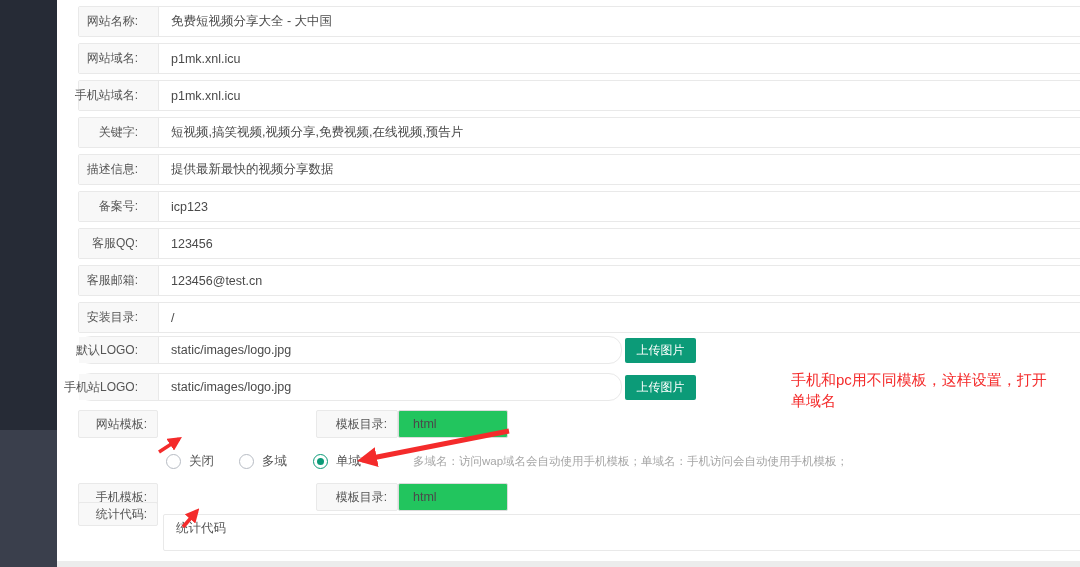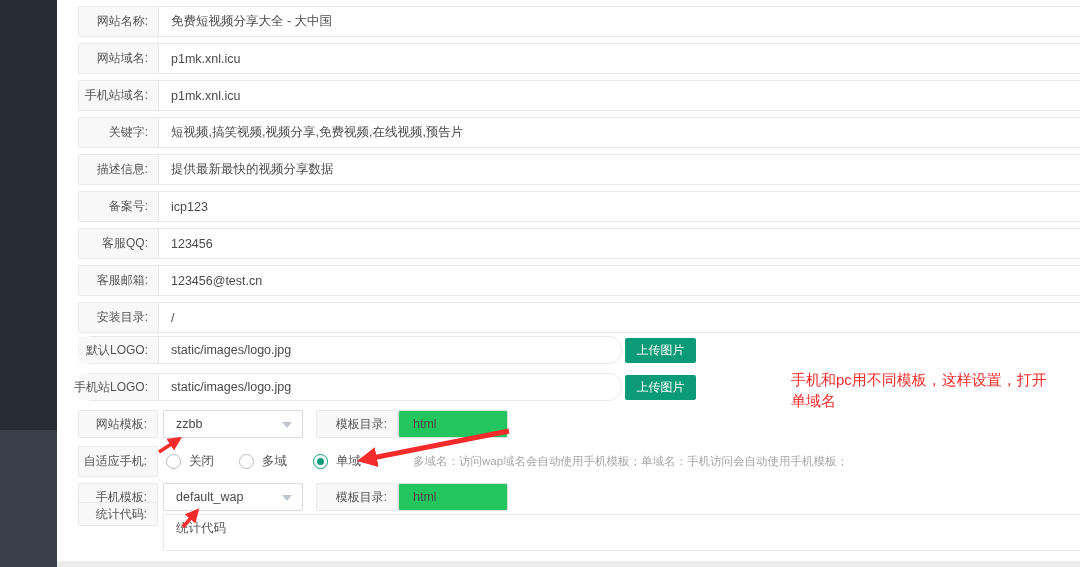--- a/index.html
+++ b/index.html
@@ -14,21 +14,21 @@
   .sidebar-bottom { position:absolute; left:0; top:430px; width:57px; height:137px; background:#3a3f4c; }
   
   .hscroll { position:absolute; left:57px; bottom:0; width:1023px; height:6px; background:#ececec; }
 
   
   .row { position:absolute; left:78px; height:31px; display:flex; background:#fff;
          border:1px solid #e9e9e9; border-radius:2px; }
   .row.wide { width:1400px; }
   .row.logo { width:544px; height:28px;border-radius:13px; }
   .label-cell { width:80px; height:100%; background:#f8f8f8; border-right:1px solid #e9e9e9;
-                display:flex; align-items:center; justify-content:flex-end; padding-right:10px;
+                display:flex; align-items:center; justify-content:flex-end; padding-right:20px;
                 font-size:12px; color:#555; white-space:nowrap; }
   .value-cell { display:flex; align-items:center; padding-left:12px; font-size:12.5px; color:#4a4a4a;
                 white-space:nowrap; flex:1; }
 
   
   .label-box { position:absolute; left:78px; width:80px; background:#f8f8f8; border:1px solid #e9e9e9;
                border-radius:2px; display:flex; align-items:center; justify-content:flex-end;
                padding-right:10px; font-size:12px; color:#555; white-space:nowrap; }
   .label-box.mid { left:316px; width:82px; }
 
@@ -117,47 +117,38 @@
   </div>
   <button class="upload-btn" style="top:338px">上传图片</button>
 
   <div class="row logo" style="top:373px">
     <div class="label-cell">手机站LOGO:</div>
     <div class="value-cell">static/images/logo.jpg</div>
   </div>
   <button class="upload-btn" style="top:375px">上传图片</button>
 
   <div class="label-box" style="top:410px;height:28px">网站模板:</div>
-  <div class="select-box" style="left:163px;top:410px">
-    <span>zzbb</span>
-    <span class="caret"></span>
-  </div>
   <div class="label-box mid" style="top:410px;height:28px">模板目录:</div>
   <div class="input-box" style="top:410px">html</div>
 
-  <div class="label-box" style="top:446px;height:31px">自适应手机:</div>
   <div class="radio-item" style="left:166px">
     <span class="radio-circle"></span>
     <span class="radio-label">关闭</span>
   </div>
   <div class="radio-item" style="left:239px">
     <span class="radio-circle"></span>
     <span class="radio-label">多域</span>
   </div>
   <div class="radio-item" style="left:313px">
     <span class="radio-circle checked"></span>
     <span class="radio-label">单域</span>
   </div>
   <div class="hint">多域名：访问wap域名会自动使用手机模板；单域名：手机访问会自动使用手机模板；</div>
 
   <div class="label-box" style="top:483px;height:28px">手机模板:</div>
-  <div class="select-box" style="left:163px;top:483px">
-    <span>default_wap</span>
-    <span class="caret"></span>
-  </div>
   <div class="label-box mid" style="top:483px;height:28px">模板目录:</div>
   <div class="input-box" style="top:483px">html</div>
 
   <div class="label-box" style="top:502px;height:24px">统计代码:</div>
   <div class="textarea-box">统计代码</div>
 
   <div class="annotation">手机和pc用不同模板，这样设置，打开单域名</div>
 
   <svg class="arrows" viewBox="0 0 1080 567" xmlns="http://www.w3.org/2000/svg">
     <defs>

